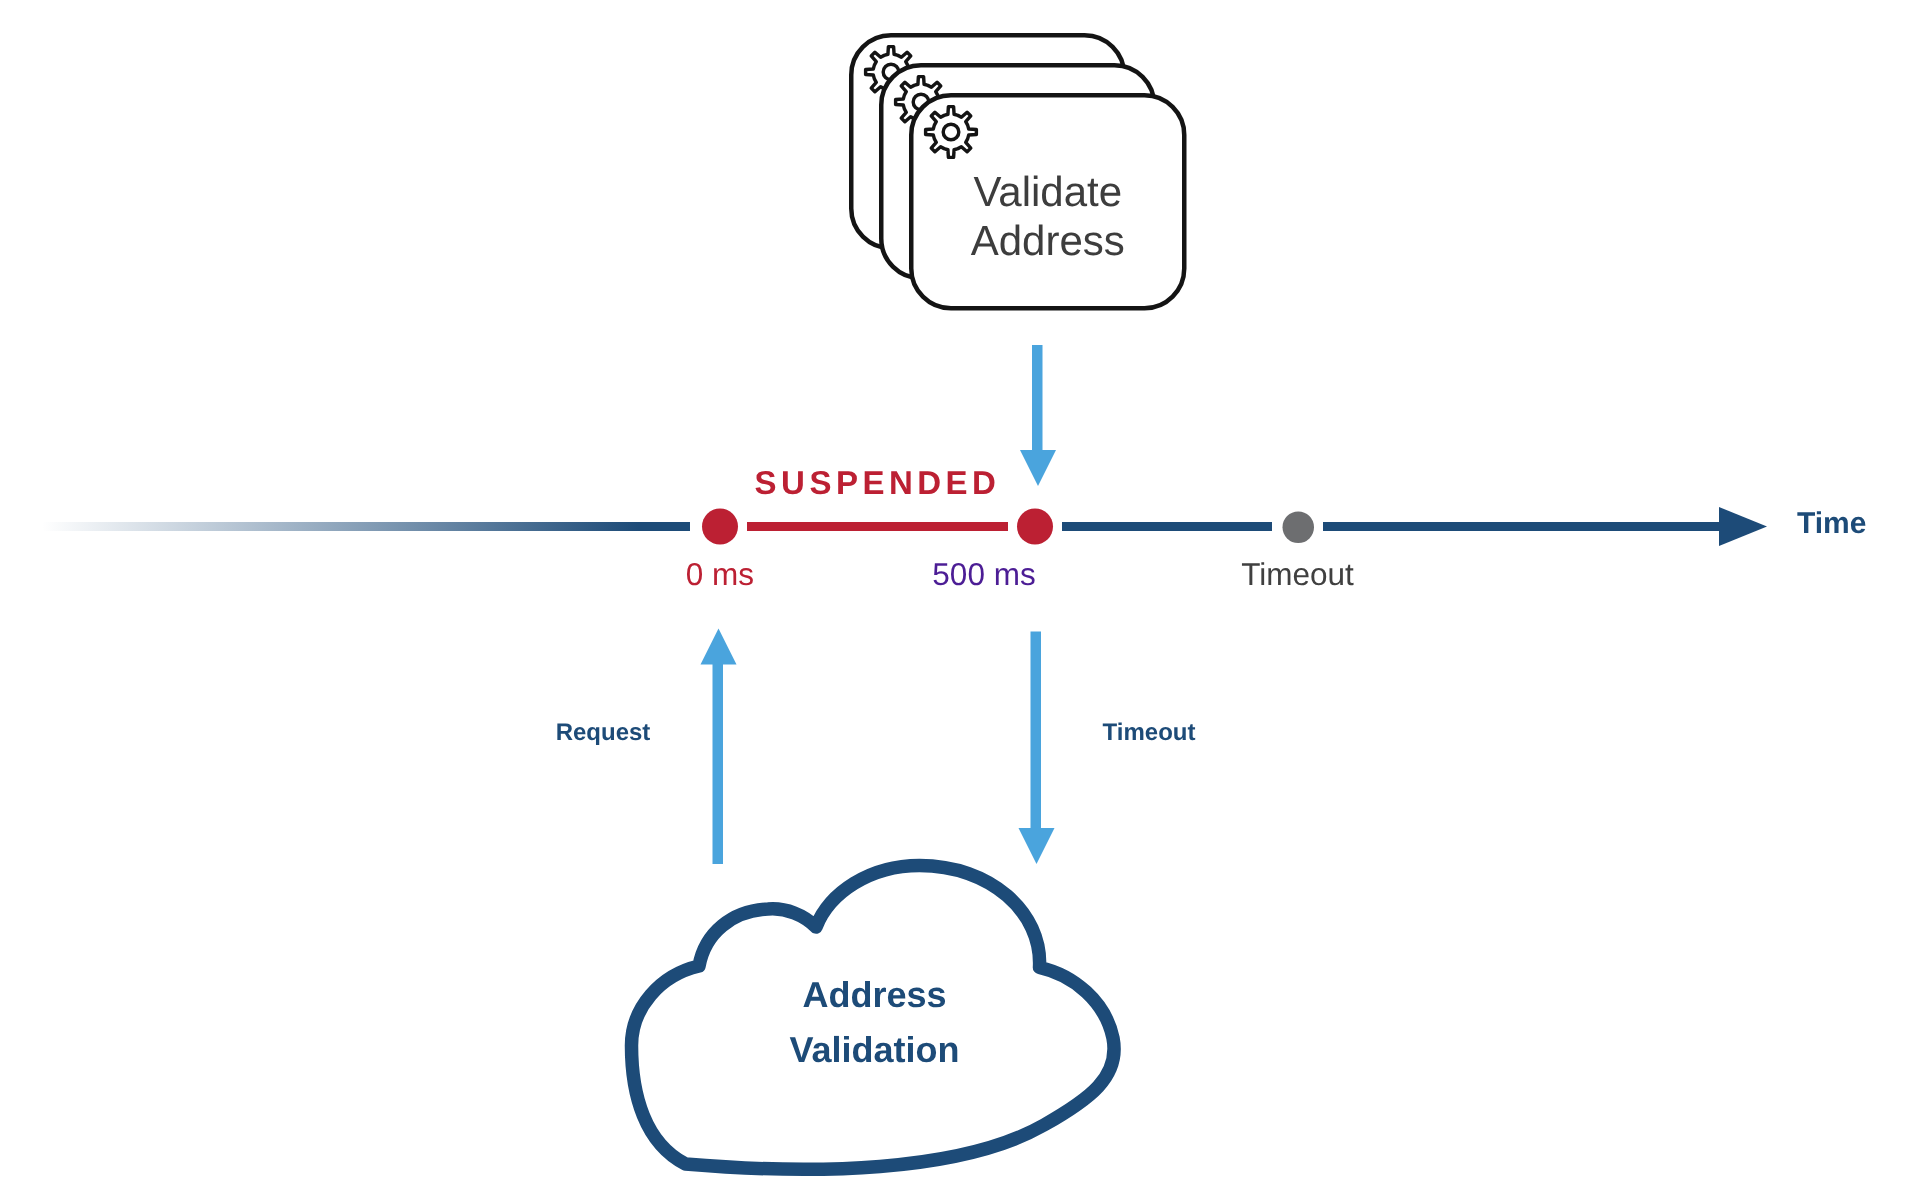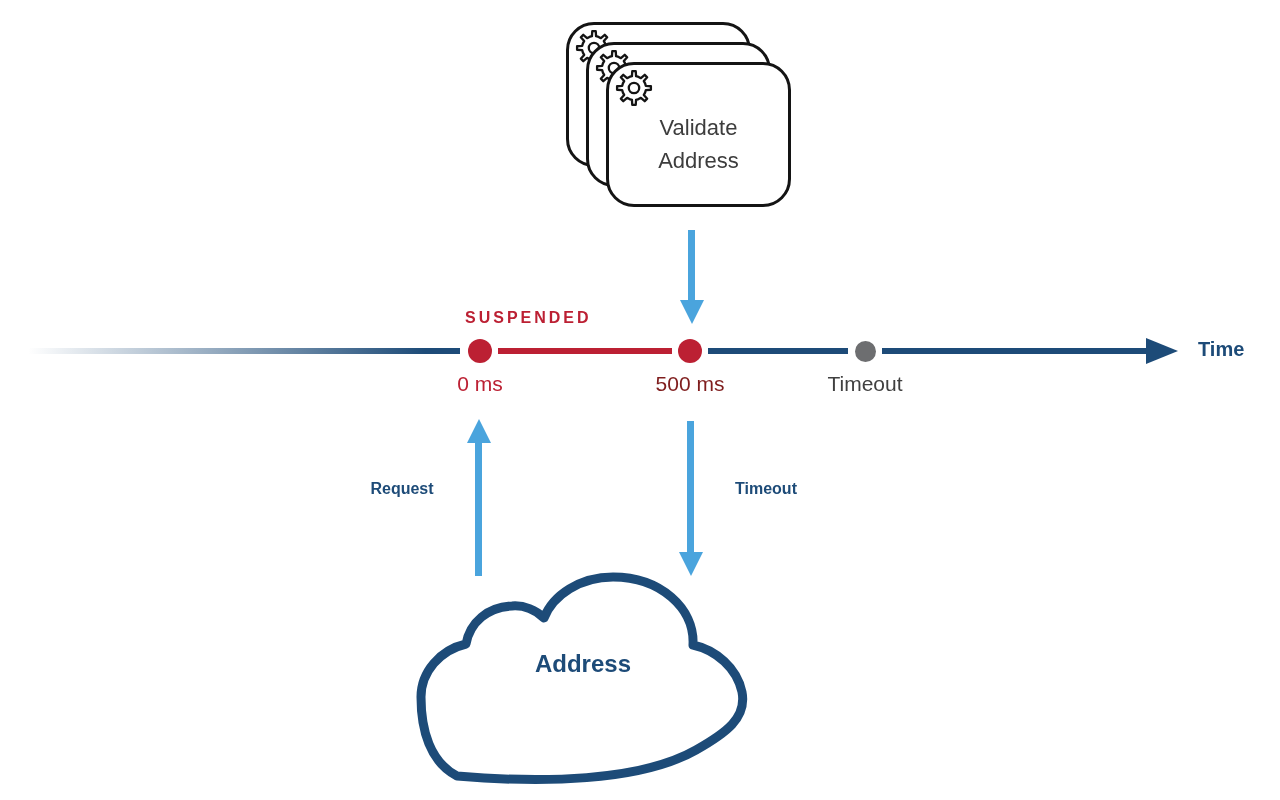--- a/index.html
+++ b/index.html
@@ -13,44 +13,44 @@
     border:3px solid #141414;border-radius:28px;box-sizing:border-box;
   }
   .card-back{left:566px;top:22px;}
   .card-mid{left:586px;top:42px;}
   .card-front{left:606px;top:62px;}
   .gear-svg{position:absolute;left:4px;top:2px;width:42px;height:42px;}
   .gear-body{fill:#ffffff;stroke:#141414;stroke-width:2.3;stroke-linejoin:round;}
   .gear-hole{fill:#ffffff;stroke:#141414;stroke-width:2.3;}
   .card-label{
     position:absolute;left:0;right:0;top:46px;text-align:center;
-    font-size:22px;line-height:33px;color:#3d3d3d;
+    font-size:28px;line-height:33px;color:#3d3d3d;
   }
   .card-label span{display:block;}
   
   .tl-seg{position:absolute;top:348px;height:6px;background:#1d4b78;}
   .tl-fade{left:28px;width:432px;background:linear-gradient(to right,rgba(29,75,120,0),#1d4b78 92%);}
   .tl-red{left:498px;width:174px;background:#bc2033;}
   .tl-n1{left:708px;width:140px;}
   .tl-n2{left:882px;width:264px;}
   .tl-head{
     position:absolute;left:1146px;top:338px;width:0;height:0;
     border-left:32px solid #1d4b78;border-top:13px solid transparent;border-bottom:13px solid transparent;
   }
   .dot{position:absolute;border-radius:50%;}
   .dot-start{left:468px;top:339px;width:24px;height:24px;background:#bc2033;}
   .dot-resume{left:678px;top:339px;width:24px;height:24px;background:#bc2033;}
   .dot-timeout{left:855px;top:341px;width:21px;height:21px;background:#6d6e70;}
   .tl-label{position:absolute;top:372px;width:160px;text-align:center;font-size:21px;font-weight:normal;}
   .lbl-start{left:400px;color:#bc2033;}
-  .lbl-resume{left:610px;color:#7f1d1d;}
+  .lbl-resume{left:576px;color:#4c1d95;}
   .lbl-timeout{left:785px;color:#404040;}
   .suspended{
-    position:absolute;left:465px;top:309px;width:240px;text-align:left;
-    font-size:16px;font-weight:bold;letter-spacing:3px;color:#bc2033;
+    position:absolute;left:465px;top:309px;width:240px;text-align:center;
+    font-size:22px;font-weight:bold;letter-spacing:3px;color:#bc2033;
   }
   .time-label{position:absolute;left:1198px;top:338px;font-size:20px;font-weight:bold;color:#1d4b78;}
   
   .shaft{position:absolute;width:7px;background:#4aa4dd;}
   .shaft-top{left:688px;top:230px;height:72px;}
   .shaft-req{left:475px;top:441px;height:135px;}
   .shaft-resp{left:687px;top:421px;height:133px;}
   .head-down,.head-up{position:absolute;width:0;height:0;border-left:12px solid transparent;border-right:12px solid transparent;}
   .head-down{border-top:24px solid #4aa4dd;}
   .head-up{border-bottom:24px solid #4aa4dd;}
@@ -132,15 +132,16 @@
       C 737 668, 716 650, 693 645
       C 695 608, 660 577, 613 577
       C 580 577, 553 595, 544 618
       C 536 610, 524 605, 512 606
       C 488 607, 470 622, 466 644
       C 440 650, 421 672, 421 697
       C 421 730, 430 762, 457 776 Z"></path>
   </svg>
   <div class="cloud-label">
     <span>Address</span>
+    <span>Validation</span>
   </div>
 
 </div>
 
 </body></html>

